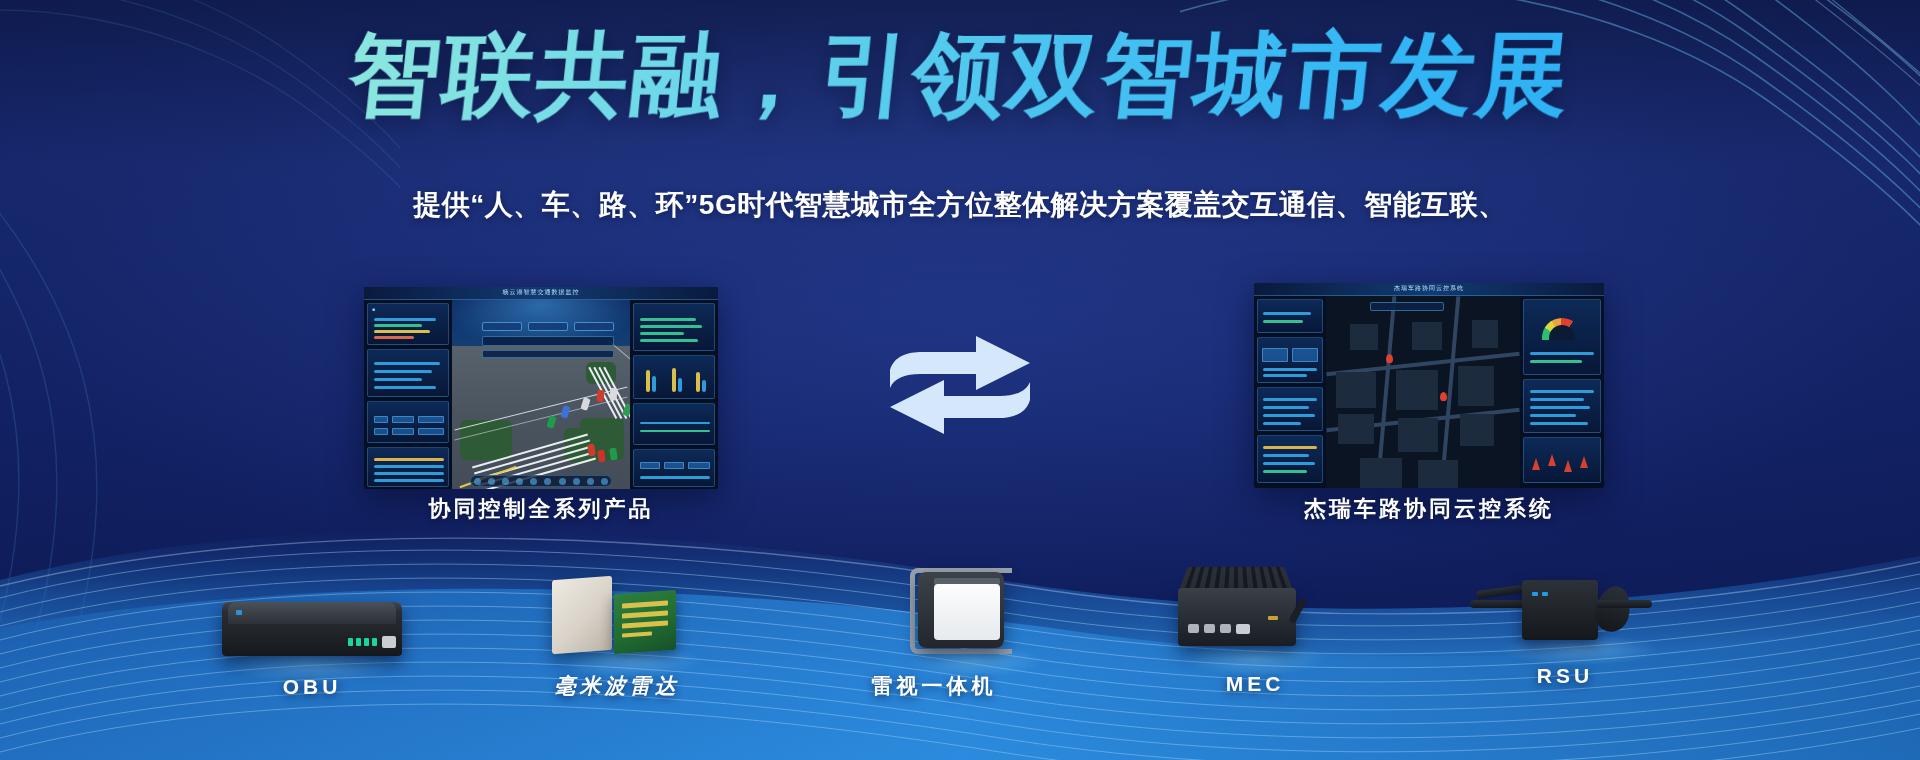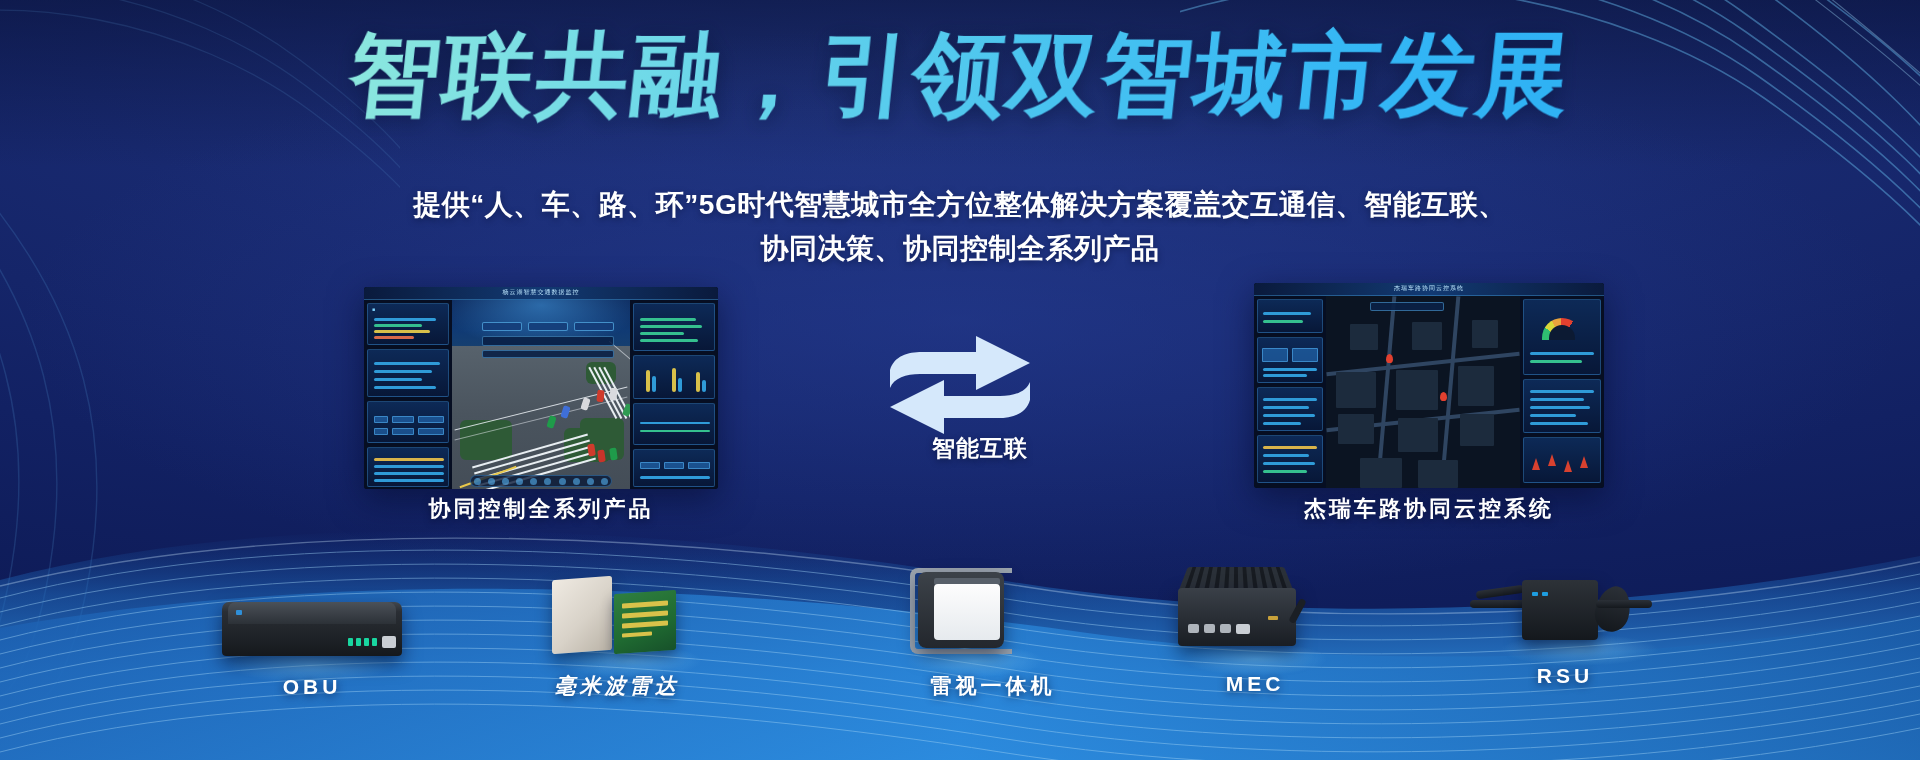--- a/index.html
+++ b/index.html
@@ -393,21 +393,20 @@
     </g>
     <g stroke="#cfe9fb" stroke-width="1.4" fill="none" opacity="0.35">
       <path d="M0 126 C 320 48, 720 78, 1020 126 C 1320 174, 1660 156, 1920 102"></path>
     </g>
   </svg>
 
   <div class="headline">智联共融，引领双智城市发展</div>
 
   <div class="subtitle">
     <div>提供“人、车、路、环”5G时代智慧城市全方位整体解决方案覆盖交互通信、智能互联、</div>
-    <div>协同决策、协同控制全系列产品</div>
   </div>
 
   <div class="screen screen-left">
     <div class="dash">
       <div class="dash-head">
         <div class="dash-title">杨云湖智慧交通数据监控</div>
       </div>
 
       <div class="road-scene">
         <div class="sky-glow"></div>
@@ -595,21 +594,20 @@
   <div class="screen-cap cap-right">杰瑞车路协同云控系统</div>
 
   <div class="exchange">
     <svg viewBox="0 0 160 110">
       <path d="M10 40 C 14 26, 28 22, 42 22 L96 22 L96 6 L150 33 L96 60 L96 44 L40 44 C 26 44, 14 48, 10 58 Z" fill="#d5e8fb"></path>
       <path d="M150 70 C 146 84, 132 88, 118 88 L64 88 L64 104 L10 77 L64 50 L64 66 L120 66 C 134 66, 146 62, 150 52 Z" fill="#d5e8fb"></path>
     </svg>
   </div>
 
   <div class="center-text">
-    <div>智能互联</div>
   </div>
 
   <div class="glow-floor" style="left:195px; top:640px; width:230px; height:50px;"></div>
   <div class="product" style="left:222px; top:588px; width:180px; height:80px;">
     <div class="obu-body">
       <div class="obu-top"></div>
       <div class="led" style="left:126px; top:36px;"></div>
       <div class="led" style="left:134px; top:36px;"></div>
       <div class="led" style="left:142px; top:36px;"></div>
       <div class="led" style="left:150px; top:36px;"></div>
@@ -632,21 +630,21 @@
   <div class="product-label" style="left:522px; top:672px; width:190px;font-style:italic;">毫米波雷达</div>
 
   <div class="glow-floor" style="left:880px; top:638px; width:190px; height:46px;"></div>
   <div class="product" style="left:910px; top:572px; width:120px; height:96px;">
     <div class="cam-bracket"></div>
     <div class="cam-shell">
       <div class="cam-strip"></div>
       <div class="cam-face"></div>
     </div>
   </div>
-  <div class="product-label" style="left:898px; top:672px; width:190px;">雷视一体机</div>
+  <div class="product-label" style="left:839px; top:672px; width:190px;">雷视一体机</div>
 
   <div class="glow-floor" style="left:1155px; top:636px; width:200px; height:46px;"></div>
   <div class="product" style="left:1178px; top:578px; width:150px; height:90px;">
     <div class="mec-fin"></div>
     <div class="mec-body">
       <div class="port" style="left:10px; top:36px; width:11px; height:9px; background:#aeb4bb;"></div>
       <div class="port" style="left:26px; top:36px; width:11px; height:9px; background:#aeb4bb;"></div>
       <div class="port" style="left:42px; top:36px; width:11px; height:9px; background:#aeb4bb;"></div>
       <div class="port" style="left:58px; top:36px; width:14px; height:10px; background:#c9ced4;"></div>
       <div class="led" style="left:90px; top:28px; background:#c8a13a; width:10px; height:4px;"></div>

